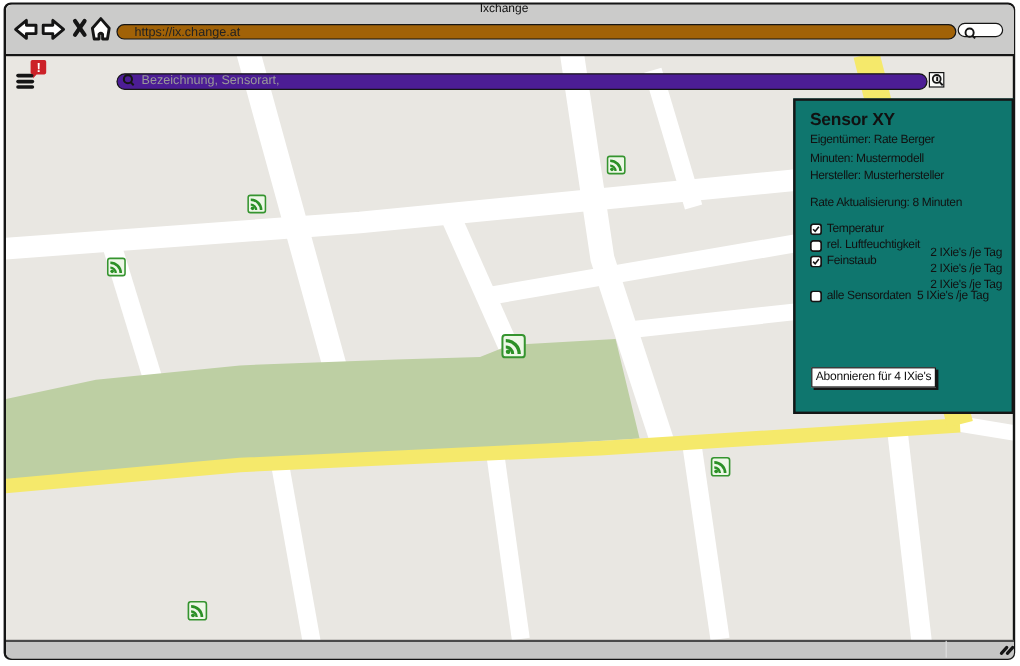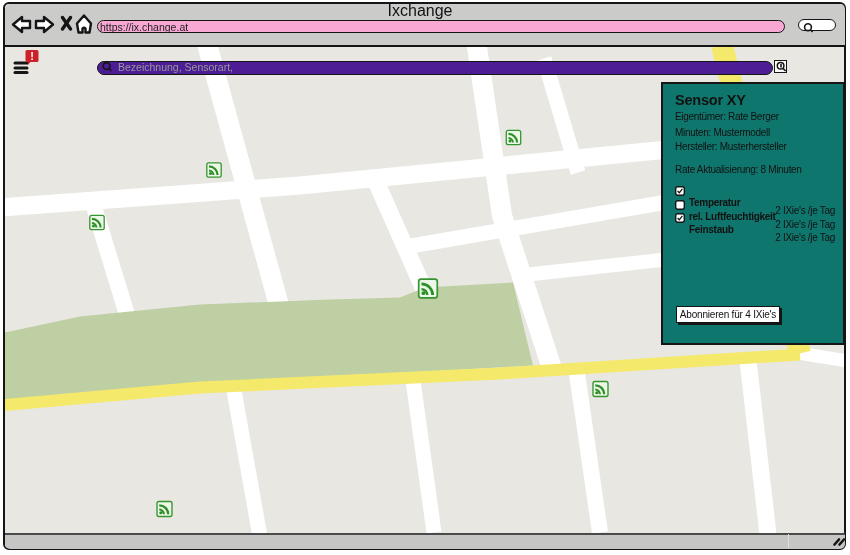--- a/index.html
+++ b/index.html
@@ -1,30 +1,30 @@
 <!DOCTYPE html>
 <html><head>
 <meta charset="utf-8">
 <style>
   html,body{margin:0;padding:0;}
   body{width:850px;height:555px;background:#fff;font-family:"Liberation Sans",sans-serif;position:relative;overflow:hidden;}
   .abs{position:absolute;}
   .win{left:3px;top:2px;width:839px;height:544px;border:2.5px solid #151515;background:transparent;border-radius:6px;}
   .titlebar{left:5px;top:4px;width:840px;height:41px;background:#cbcbca;border-bottom:2.5px solid #151515;border-radius:5px 5px 0 0;}
-  .title{left:0;top:2px;width:840px;text-align:center;font-size:16px;color:#111;}
-  .urlfield{left:97px;top:20px;width:684px;height:8.5px;line-height:9px;background:#f9a8d4;border:1.6px solid #151515;border-radius:8px;font-size:10.5px;color:#222;padding:1px 0 1px 2px;line-height:11px;}
+  .title{left:0;top:2px;width:840px;text-align:center;font-size:10px;color:#111;}
+  .urlfield{left:97px;top:20px;width:684px;height:8.5px;line-height:9px;background:#a16207;border:1.6px solid #151515;border-radius:8px;font-size:10.5px;color:#222;padding:1px 0 1px 14px;line-height:11px;}
   .srchpill{left:798px;top:19px;width:36px;height:10px;background:#fff;border:1.6px solid #151515;border-radius:8px;}
   .statusbar{left:5px;top:533px;width:840px;height:13.5px;background:#c6c6c5;border-top:2px solid #4a4a4a;border-radius:0 0 5px 5px;}
   .statusdiv{left:788px;top:534px;width:1px;height:14px;background:#dedede;}
   .panel{left:661px;top:82px;width:184px;height:263px;background:#0f766e;border:2px solid #151515;box-sizing:border-box;font-size:10px;letter-spacing:-0.3px;color:#111;}
   .panel .t{position:absolute;left:12px;top:8px;font-size:14.5px;font-weight:700;letter-spacing:-0.2px;}
   .pline{position:absolute;left:12px;white-space:nowrap;}
   .prow{position:absolute;left:12px;right:8px;height:12px;}
   .prow .cb{position:absolute;left:0;top:1px;}
-  .prow .lb{position:absolute;left:14px;top:12px;white-space:nowrap;font-weight:bold;}
+  .prow .lb{position:absolute;left:14px;top:0;white-space:nowrap;}
   .prow .pr{position:absolute;right:0;top:0;white-space:nowrap;margin-top:20px;}
   .btn{position:absolute;left:13px;top:222px;width:98px;height:15px;background:#fff;border:1.6px solid #151515;box-shadow:2px 2px 0 #151515;font-size:10px;letter-spacing:-0.2px;text-align:center;line-height:15px;white-space:nowrap;padding:0 2px;}
   .mapsearch{left:97px;top:60.5px;width:654px;height:9px;line-height:9.5px;background:#4c1d95;border:1.7px solid #151515;border-radius:9px;color:#999;font-size:10.5px;padding:1.5px 0 1.5px 20px;}
   .magbtn{left:774px;top:60px;width:11px;height:11px;background:#fbfbf9;border:1.8px solid #151515;}
 </style>
 </head>
 <body>
 
 <svg class="abs" style="left:5px;top:45.5px" width="840" height="488" viewBox="5 45.5 840 488">
   <rect x="5" y="45.5" width="840" height="488" fill="#e9e7e2"></rect>
@@ -138,20 +138,26 @@
       <span class="pr">2 IXie's /je Tag</span>
   </div>
   <div class="prow" style="top:128px">
     <svg class="cb" width="10" height="10" viewBox="0 0 10 10">
         <rect x="0.7" y="0.7" width="8.6" height="8.6" rx="2" fill="#fff" stroke="#151515" stroke-width="1.4"></rect>
         <path d="M2.6 5 L4.3 6.8 L7.4 2.9" fill="none" stroke="#151515" stroke-width="1.3"></path>
       </svg>
     <span class="lb">Feinstaub</span>
       <span class="pr">2 IXie's /je Tag</span>
   </div>
+  <div class="prow" style="top:157px">
+    <svg class="cb" width="10" height="10" viewBox="0 0 10 10">
+        <rect x="0.7" y="0.7" width="8.6" height="8.6" rx="2" fill="#fff" stroke="#151515" stroke-width="1.4"></rect>
+      </svg>
+    <span class="lb">alle Sensordaten&nbsp; 5 IXie's /je Tag</span>
+  </div>
   <div class="btn">Abonnieren für 4 IXie's</div>
 </div>
 
 <div class="abs statusbar"></div>
 <div class="abs statusdiv"></div>
 <svg class="abs" style="left:828px;top:535px" width="20" height="14" viewBox="0 0 20 14">
   <g stroke="#151515" stroke-width="2.6" stroke-linecap="round">
     <path d="M6.5 9.5 L11 4.5"></path>
     <path d="M11.5 9.5 L16 4.5"></path>
   </g>

